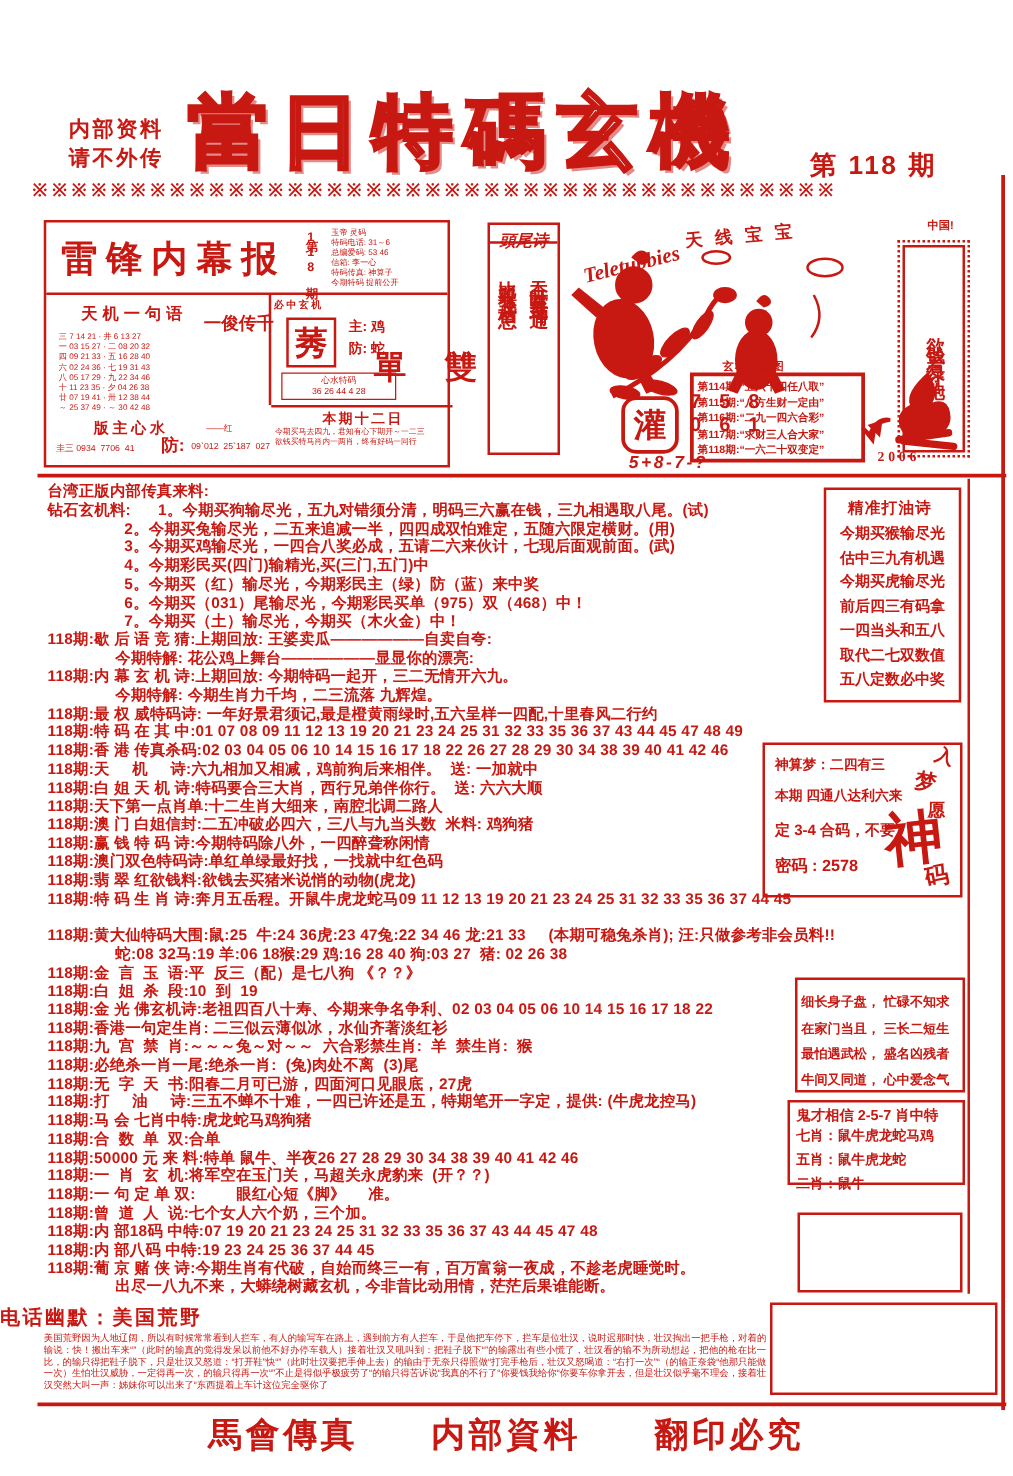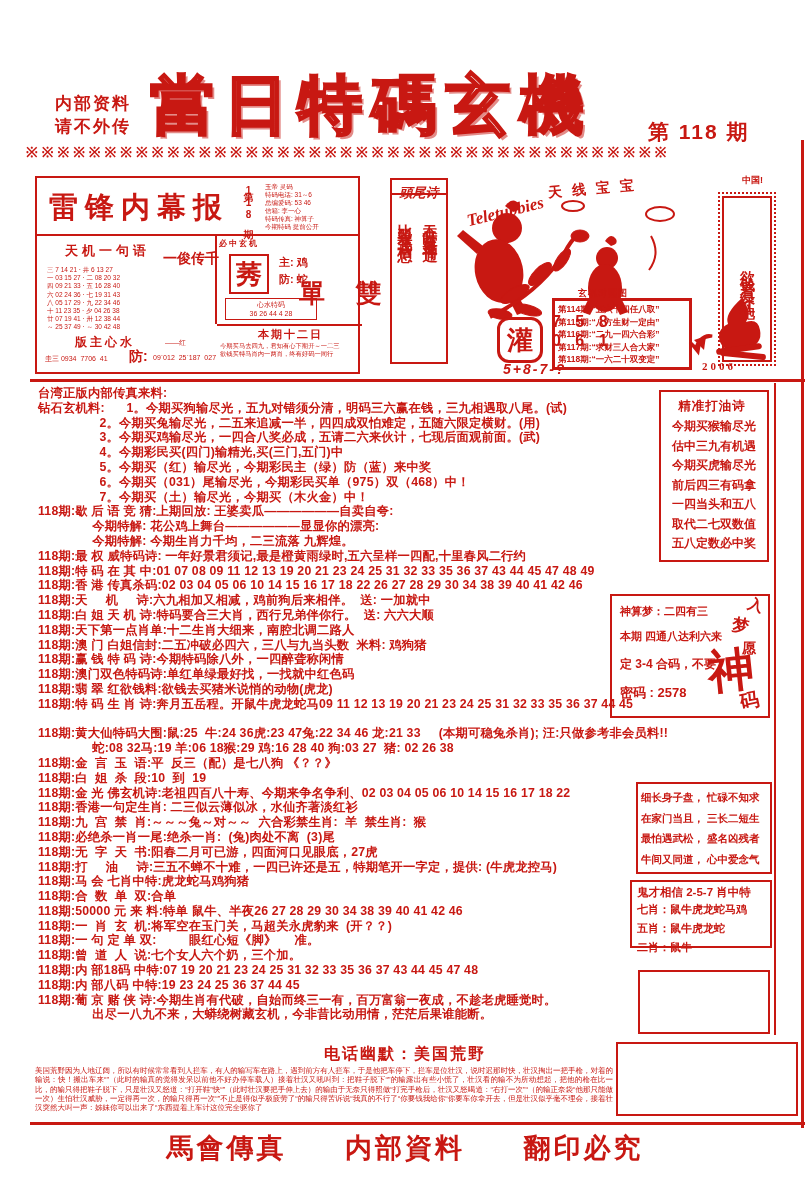--- a/index.html
+++ b/index.html
@@ -80,29 +80,29 @@
   #ss1{left:8px;top:8px;font-size:11px}
   #ss2{left:8px;top:33px;font-size:11px}
   #ss3{left:8px;top:60px;font-size:12px}
   #ss4{left:8px;top:88px;font-size:13px}
   .diag{position:absolute;font-family:"Liberation Serif",serif}
   #dg0{left:136px;top:0px;font-size:15px;transform:rotate(18deg)}
   #dg1{left:120px;top:18px;font-size:17px;transform:rotate(10deg)}
   #dg2{left:130px;top:44px;font-size:14px}
   #dg3{left:96px;top:44px;font-size:46px;transform:rotate(-6deg)}
   #dg4{left:128px;top:92px;font-size:19px;transform:rotate(-12deg)}
-  #riddle{left:636px;top:782px;width:136px;height:92px;border:2px solid #c81812;padding:3px 3px}
+  #riddle{left:636px;top:782px;width:136px;height:92px;border:2px solid #c81812;padding:8px 3px}
   #riddle div{font-size:10.5px;line-height:20.5px;white-space:pre}
   #guicai{left:630px;top:880px;width:142px;height:68px;border:2px solid #c81812;padding:3px 5px}
   #guicai .gc-t{font-size:11.5px;white-space:nowrap}
   #guicai .gc-l{font-size:11px;line-height:19px;white-space:nowrap}
   #emptybox1{left:638px;top:970px;width:132px;height:64px;border:2px solid #c81812;background:#fff}
   #emptybox2{left:616px;top:1042px;width:182px;height:74px;border:2px solid #c81812;background:#fff;z-index:3}
   
-  #humor-title{left:0;top:1044px;width:810px;text-align:center;font-size:16px;letter-spacing:2px}
+  #humor-title{left:0;top:1044px;width:810px;font-size:16px;letter-spacing:2px}
   #humor-text{left:35px;top:1066px;width:578px;font-size:7.5px;line-height:9.3px;font-weight:normal;text-align:justify;z-index:2}
   #footer{left:0;top:1130px;width:810px;text-align:center;font-size:27px;font-family:"Liberation Serif",serif;letter-spacing:3px;white-space:pre}
   svg{position:absolute;overflow:visible}
 </style>
 </head>
 <body>
 
 <div class="abs" id="notice">
   <div>内部资料</div>
   <div>请不外传</div>
@@ -217,20 +217,21 @@
 <div class="bl">台湾正版内部传真来料:</div>
     <div class="bl">钻石玄机料:      1。今期买狗输尽光，五九对错须分清，明码三六赢在钱，三九相遇取八尾。(试)</div>
     <div class="bl">                 2。今期买兔输尽光，二五来追减一半，四四成双怕难定，五随六限定横财。(用)</div>
     <div class="bl">                 3。今期买鸡输尽光，一四合八奖必成，五请二六来伙计，七现后面观前面。(武)</div>
     <div class="bl">                 4。今期彩民买(四门)输精光,买(三门,五门)中</div>
     <div class="bl">                 5。今期买（红）输尽光，今期彩民主（绿）防（蓝）来中奖</div>
     <div class="bl">                 6。今期买（031）尾输尽光，今期彩民买单（975）双（468）中！</div>
     <div class="bl">                 7。今期买（土）输尽光，今期买（木火金）中！</div>
     <div class="bl">118期:歇 后 语 竞 猜:上期回放: 王婆卖瓜——————自卖自夸:</div>
     <div class="bl">               今期特解: 花公鸡上舞台——————显显你的漂亮:</div>
+    <div class="bl">118期:内 幕 玄 机 诗:上期回放: 今期特码一起开，三二无情开六九。</div>
     <div class="bl">               今期特解: 今期生肖力千均，二三流落 九辉煌。</div>
     <div class="bl">118期:最 权 威特码诗: 一年好景君须记,最是橙黄雨绿时,五六呈样一四配,十里春风二行约</div>
     <div class="bl">118期:特 码 在 其 中:01 07 08 09 11 12 13 19 20 21 23 24 25 31 32 33 35 36 37 43 44 45 47 48 49</div>
     <div class="bl">118期:香 港 传真杀码:02 03 04 05 06 10 14 15 16 17 18 22 26 27 28 29 30 34 38 39 40 41 42 46</div>
     <div class="bl">118期:天     机     诗:六九相加又相减，鸡前狗后来相伴。  送: 一加就中</div>
     <div class="bl">118期:白 姐 天 机 诗:特码要合三大肖，西行兄弟伴你行。  送: 六六大顺</div>
     <div class="bl">118期:天下第一点肖单:十二生肖大细来，南腔北调二路人</div>
     <div class="bl">118期:澳 门 白姐信封:二五冲破必四六，三八与九当头数  米料: 鸡狗猪</div>
     <div class="bl">118期:赢 钱 特 码 诗:今期特码除八外，一四醉聋称闲情</div>
     <div class="bl">118期:澳门双色特码诗:单红单绿最好找，一找就中红色码</div>

